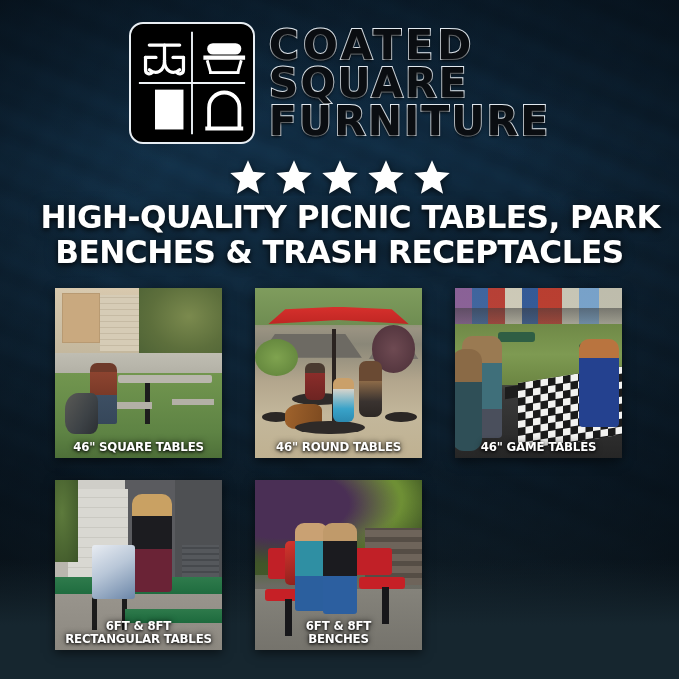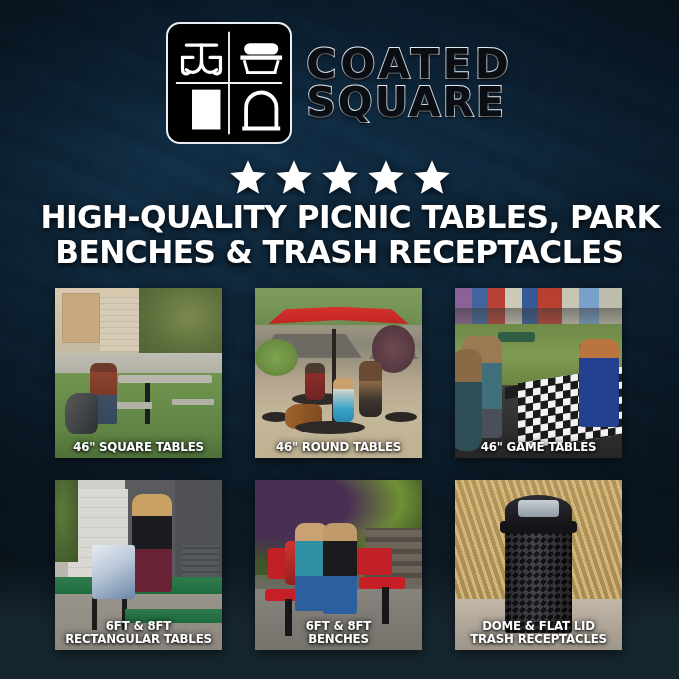--- a/index.html
+++ b/index.html
@@ -301,20 +301,21 @@
         <g fill="none" stroke="#ffffff" stroke-width="4" stroke-linecap="butt">
           <path d="M78 106 L78 84 A 16 16 0 0 1 110 84 L110 106"></path>
           <line x1="74" y1="106" x2="114" y2="106"></line>
         </g>
       </svg>
     </div>
 
     <div class="logo-words">
       <span class="logo-line l1">COATED</span>
       <span class="logo-line l2">SQUARE</span>
+      <span class="logo-line l3">FURNITURE</span>
     </div>
   </div>
 
   <div class="stars" id="star-row"><span class="star"><svg viewBox="0 0 24 24" xmlns="http://www.w3.org/2000/svg">
           <polygon points="12,1.4 15.2,8.7 23.2,9.4 17.1,14.7 19,22.5 12,18.3 5,22.5 6.9,14.7 0.8,9.4 8.8,8.7" fill="#ffffff" style="filter:drop-shadow(0 1px 2px rgba(0,0,0,.7))"></polygon>
         </svg></span><span class="star"><svg viewBox="0 0 24 24" xmlns="http://www.w3.org/2000/svg">
           <polygon points="12,1.4 15.2,8.7 23.2,9.4 17.1,14.7 19,22.5 12,18.3 5,22.5 6.9,14.7 0.8,9.4 8.8,8.7" fill="#ffffff" style="filter:drop-shadow(0 1px 2px rgba(0,0,0,.7))"></polygon>
         </svg></span><span class="star"><svg viewBox="0 0 24 24" xmlns="http://www.w3.org/2000/svg">
           <polygon points="12,1.4 15.2,8.7 23.2,9.4 17.1,14.7 19,22.5 12,18.3 5,22.5 6.9,14.7 0.8,9.4 8.8,8.7" fill="#ffffff" style="filter:drop-shadow(0 1px 2px rgba(0,0,0,.7))"></polygon>
         </svg></span><span class="star"><svg viewBox="0 0 24 24" xmlns="http://www.w3.org/2000/svg">
@@ -425,29 +426,15 @@
         <div class="pack"></div>
           <div class="boy1"></div>
           <div class="boy2"></div>
       </div>
       <div class="cap">
         <span>6FT &amp; 8FT</span>
         <span>BENCHES</span>
       </div>
     </div>
 
-    <div class="tile">
-      <div class="photo ph-trash">
-        <div class="grassbg"></div>
-          <div class="walkway"></div>
-        <div class="can"></div>
-          <div class="rim"></div>
-          <div class="dome"></div>
-          <div class="dopen"></div>
-      </div>
-      <div class="cap">
-        <span>DOME &amp; FLAT LID</span>
-        <span>TRASH RECEPTACLES</span>
-      </div>
-    </div>
 
   </div>
 </div>
 
 </body></html>

